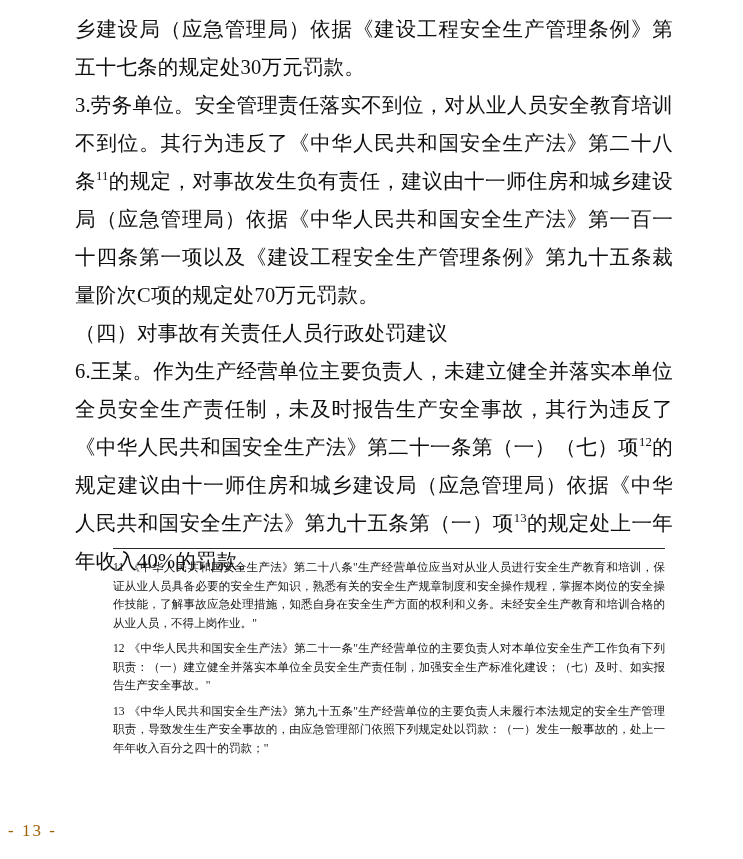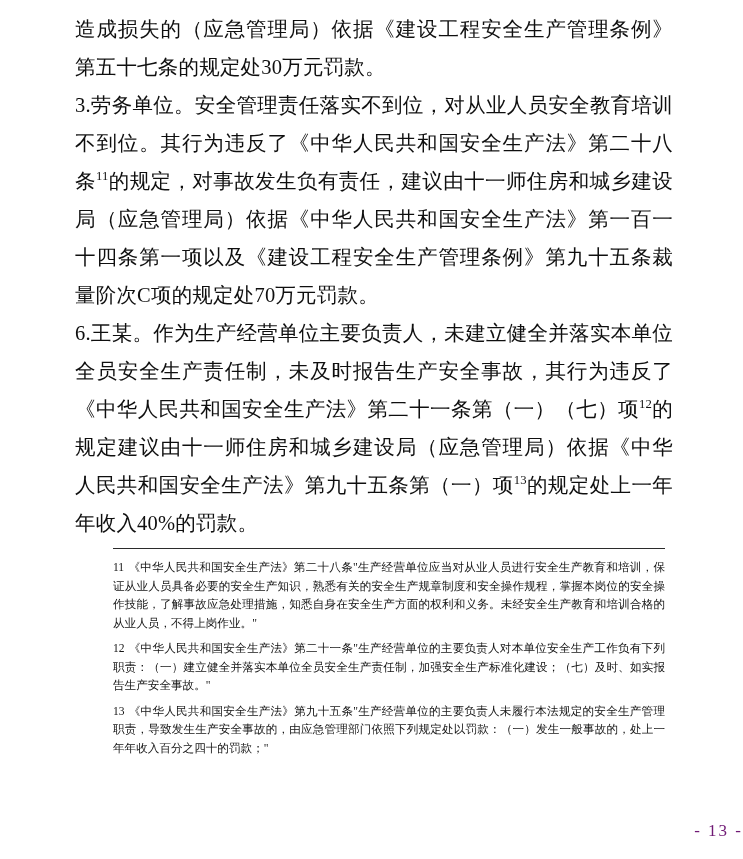--- a/index.html
+++ b/index.html
@@ -65,43 +65,45 @@
     text-indent: 0;
   }
   .note-num {
     margin-right: 4px;
   }
   .footer {
     position: absolute;
     left: 0;
     right: 0;
     bottom: 18px;
-    text-align: right;
+    text-align: left;
     font-size: 17px;
     letter-spacing: 2px;
-    color: #701a75;
+    color: #a16207;
+    padding-left: 8px;
   }
   .notes-wrap {
     position: absolute;
     left: 113px;
     right: 78px;
     top: 548px;
   }
 </style>
 </head>
 <body>
 
 <div class="page">
 
   <div class="body-text">
 
-    <p>造成损失的（应急管理局）依据《建设工程安全生产管理条例》第五十七条的规定处30万元罚款。</p>
+    <p>乡建设局（应急管理局）依据《建设工程安全生产管理条例》第五十七条的规定处30万元罚款。</p>
 
     <p class="indent2"><span class="bold">3.劳务单位。</span><span>安全管理责任落实不到位，对从业人员安全教育培训不到位。其行为违反了《中华人民共和国安全生产法》第二十八条</span><sup>11</sup><span>的规定，对事故发生负有责任，建议由十一师住房和城乡建设局（应急管理局）依据《中华人民共和国安全生产法》第一百一十四条第一项以及《建设工程安全生产管理条例》第九十五条裁量阶次C项的规定处70万元罚款。</span></p>
 
+    <p class="indent2">（四）对事故有关责任人员行政处罚建议</p>
 
     <p class="indent2"><span class="bold">6.王某。</span><span>作为生产经营单位主要负责人，未建立健全并落实本单位全员安全生产责任制，未及时报告生产安全事故，其行为违反了《中华人民共和国安全生产法》第二十一条第（一）（七）项</span><sup>12</sup><span>的规定建议由十一师住房和城乡建设局（应急管理局）依据《中华人民共和国安全生产法》第九十五条第（一）项</span><sup>13</sup><span>的规定处上一年年收入40%的罚款。</span></p>
 
   </div>
 
   <div class="notes-wrap">
     <hr class="rule">
     <div class="notes">
       <p><span class="note-num">11</span><span>《中华人民共和国安全生产法》第二十八条"生产经营单位应当对从业人员进行安全生产教育和培训，保证从业人员具备必要的安全生产知识，熟悉有关的安全生产规章制度和安全操作规程，掌握本岗位的安全操作技能，了解事故应急处理措施，知悉自身在安全生产方面的权利和义务。未经安全生产教育和培训合格的从业人员，不得上岗作业。"</span></p>
       <p><span class="note-num">12</span><span>《中华人民共和国安全生产法》第二十一条"生产经营单位的主要负责人对本单位安全生产工作负有下列职责：（一）建立健全并落实本单位全员安全生产责任制，加强安全生产标准化建设；（七）及时、如实报告生产安全事故。"</span></p>

